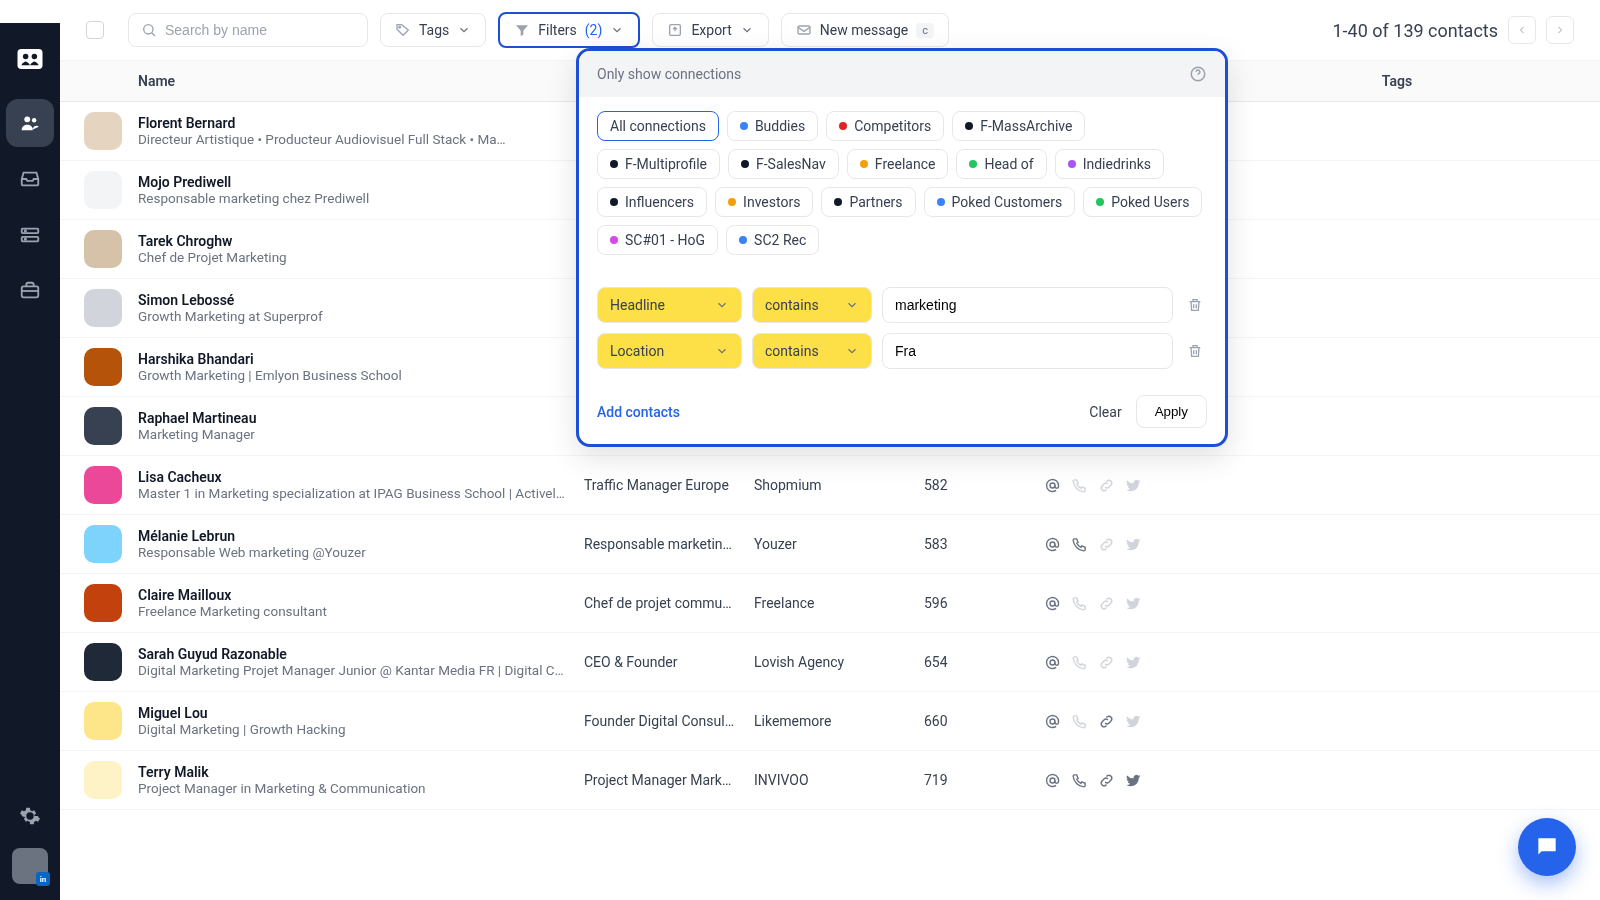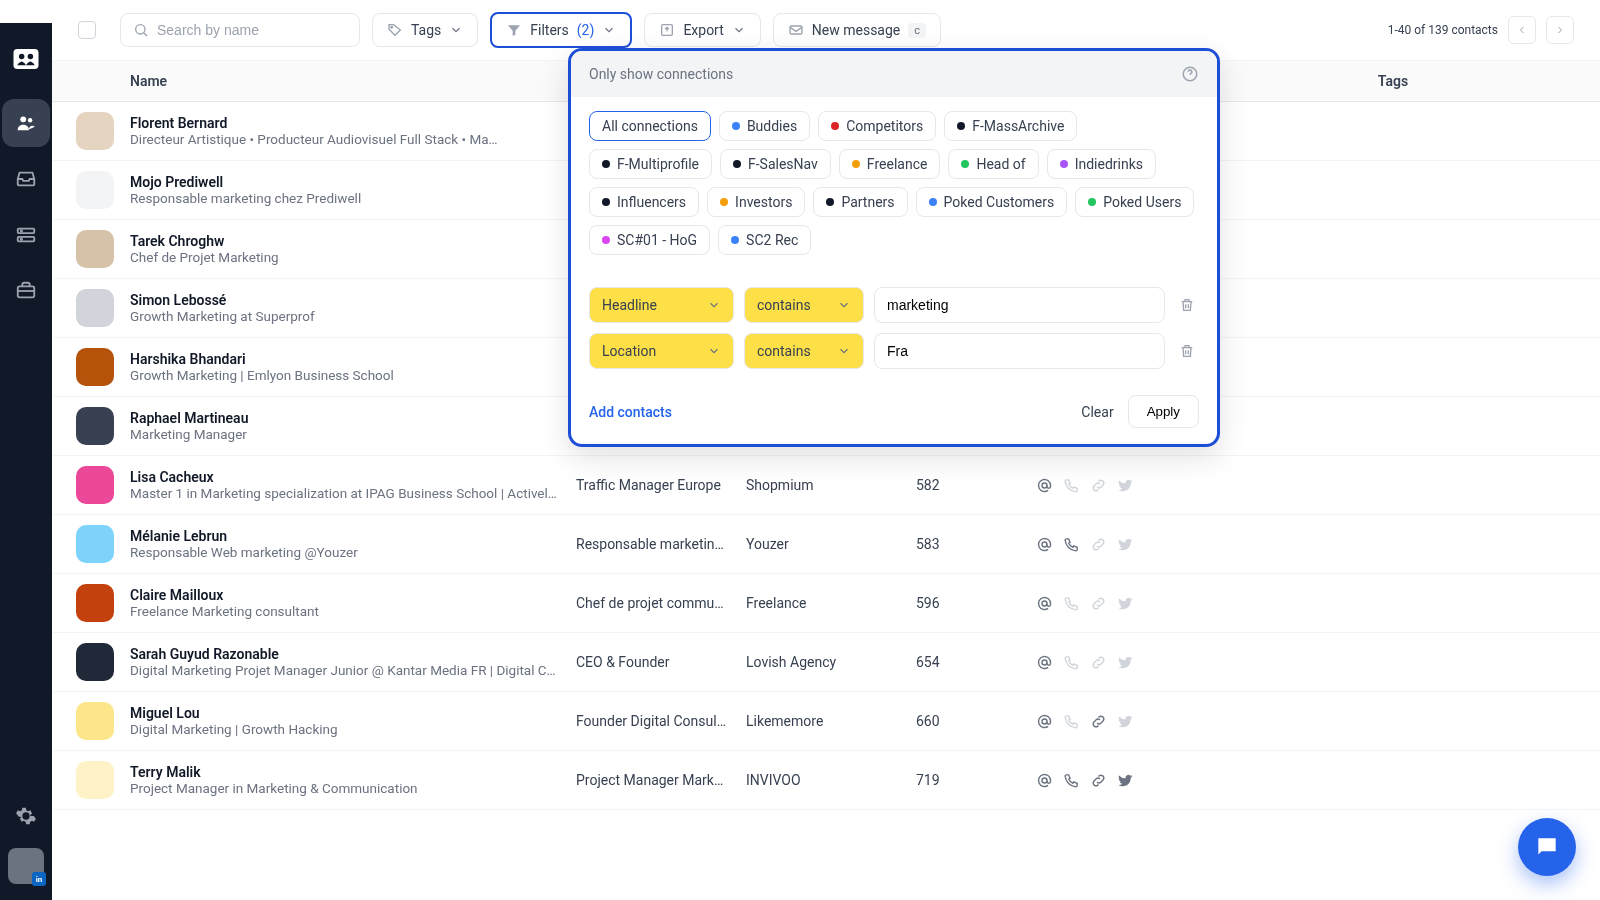--- a/index.html
+++ b/index.html
@@ -1,20 +1,20 @@
 <!DOCTYPE html>
 <html><head>
 <meta charset="utf-8">
 <style>
 * { box-sizing: border-box; margin: 0; padding: 0; }
 body { font-family: -apple-system, BlinkMacSystemFont, "Segoe UI", Roboto, sans-serif; font-size: 14px; color: #1f2937; background: #fff; overflow: hidden; }
 .app { display: flex; height: 100vh; width: 100vw; }
 
 
-.sidebar { width: 52px; background: #111827; display: flex; flex-direction: column; align-items: center; padding: 16px 0; gap: 8px; margin-top: 23px; }
+.sidebar { width: 60px; background: #111827; display: flex; flex-direction: column; align-items: center; padding: 16px 0; gap: 8px; margin-top: 23px; }
 .logo { width: 40px; height: 40px; display: flex; align-items: center; justify-content: center; color: #fff; margin-bottom: 12px; }
 .nav-item { width: 48px; height: 48px; display: flex; align-items: center; justify-content: center; border-radius: 12px; color: #9ca3af; cursor: pointer; }
 .nav-item.active { background: #374151; color: #fff; }
 .sidebar-spacer { flex: 1; }
 .sidebar-avatar { width: 36px; height: 36px; border-radius: 8px; background: #6b7280; position: relative; }
 .sidebar-avatar .li-badge { position: absolute; bottom: -2px; right: -2px; width: 14px; height: 14px; background: #0a66c2; border-radius: 3px; display:flex;align-items:center;justify-content:center;color:#fff;font-size:8px;font-weight:700;}
 
 
 .main { flex: 1; display: flex; flex-direction: column; position: relative; }
 
@@ -22,21 +22,21 @@
 .toolbar { display: flex; align-items: center; gap: 12px; padding: 12px 26px; border-bottom: 1px solid #f3f4f6; position: relative; }
 .checkbox { width: 18px; height: 18px; border: 1.5px solid #d1d5db; border-radius: 4px; margin-right: 12px; }
 .search { display: flex; align-items: center; gap: 8px; border: 1px solid #e5e7eb; border-radius: 8px; padding: 8px 12px; width: 240px; color: #9ca3af; }
 .search input { border: none; outline: none; flex: 1; font-size: 14px; color: #374151; }
 .search input::placeholder { color: #9ca3af; }
 .tbtn { display: flex; align-items: center; gap: 8px; border: 1px solid #e5e7eb; border-radius: 8px; padding: 8px 14px; background: #fff; cursor: pointer; color: #374151; font-size: 14px; }
 .tbtn.active { border: 2.5px solid #1d4ed8; }
 .tbtn .count { color: #2563eb; }
 .tbtn .kbd { background: #f3f4f6; border-radius: 4px; padding: 1px 6px; font-size: 11px; color: #6b7280; }
 .toolbar-spacer { flex: 1; }
-.pagination { display: flex; align-items: center; gap: 10px; color: #374151; font-size: 12px; }
+.pagination { display: flex; align-items: center; gap: 10px; color: #374151; font-size: 18px; }
 .pag-btn { width: 28px; height: 28px; border: 1px solid #e5e7eb; border-radius: 6px; display: flex; align-items: center; justify-content: center; color: #9ca3af; cursor: pointer; }
 
 
 .thead { display: flex; align-items: center; padding: 12px 24px; border-bottom: 1px solid #e5e7eb; background: #fafafa; font-weight: 600; color: #374151; font-size: 14px; }
 .col-check { width: 54px; }
 .col-name { flex: 0 0 500px; }
 .col-headline { flex: 0 0 170px; }
 .col-company { flex: 0 0 170px; }
 .col-num { flex: 0 0 120px; }
 .col-icons { flex: 0 0 120px; }

